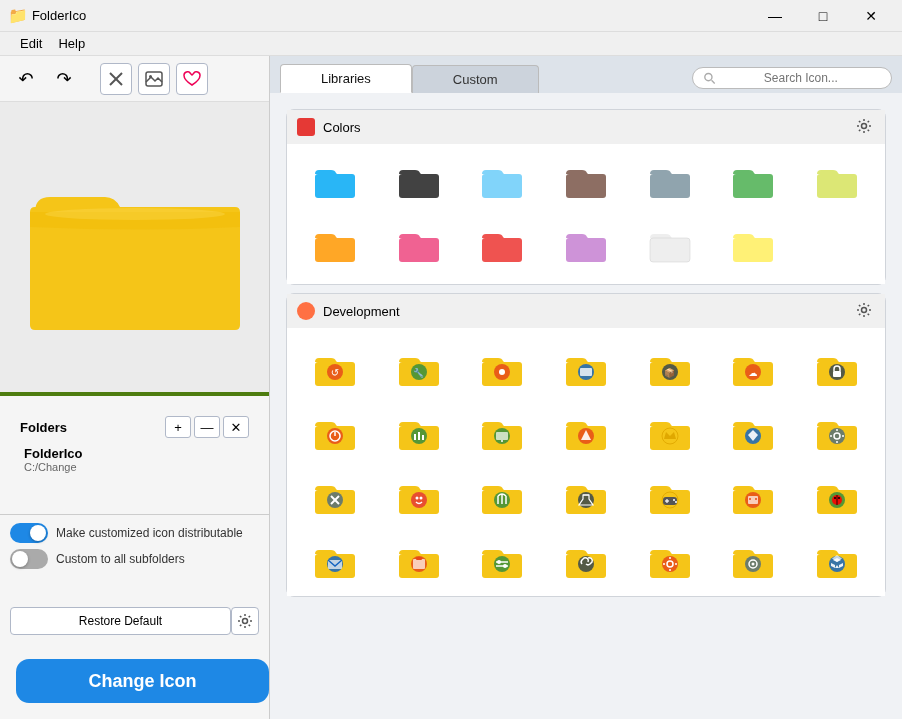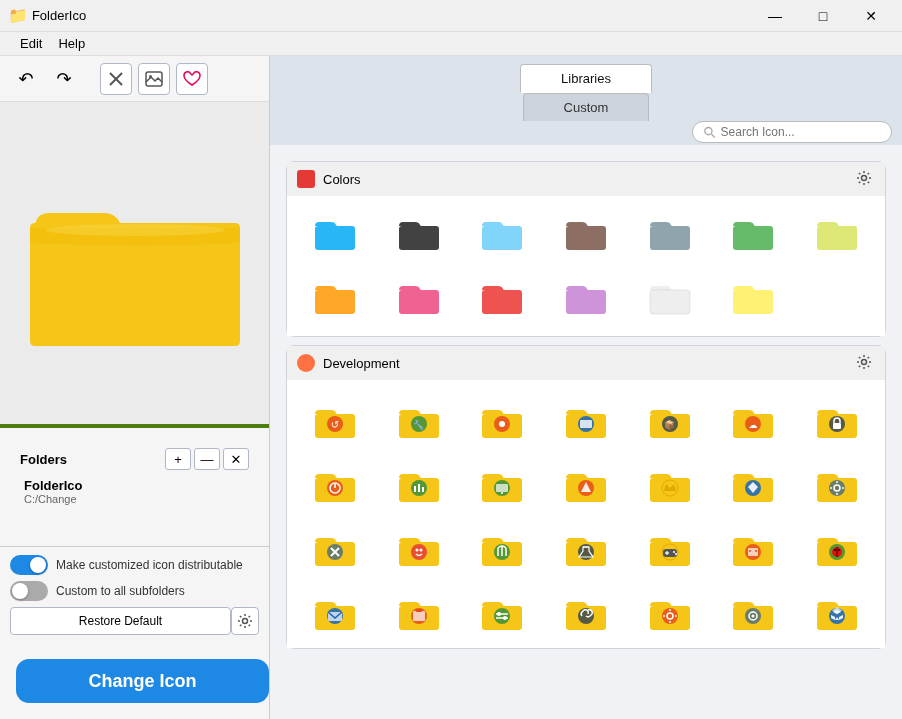--- a/index.html
+++ b/index.html
@@ -43,36 +43,36 @@
     
     .settings-section { padding: 8px 10px; border-top: 1px solid #ccc; display: flex; flex-direction: column; gap: 6px; }
     .toggle-row { display: flex; align-items: center; gap: 8px; }
     .toggle { width: 38px; height: 20px; border-radius: 10px; position: relative; cursor: pointer; flex-shrink: 0; }
     .toggle.on { background: #1e88e5; }
     .toggle.off { background: #aaa; }
     .toggle-knob { width: 16px; height: 16px; border-radius: 50%; background: white; position: absolute; top: 2px; transition: left 0.15s; box-shadow: 0 1px 3px rgba(0,0,0,0.3); }
     .toggle.on .toggle-knob { left: 20px; }
     .toggle.off .toggle-knob { left: 2px; }
     .toggle-label { font-size: 12px; color: #333; }
-    .restore-row { display: flex; align-items: center; gap: 0; }
+    .restore-row { display: flex; align-items: center; gap: 0; margin-top: 32px; }
     .restore-btn { flex: 1; height: 28px; border: 1.5px solid #b0b8c8; border-radius: 4px; background: white; cursor: pointer; font-size: 12px; }
     .gear-btn-small { width: 28px; height: 28px; border: 1.5px solid #b0b8c8; border-radius: 4px; background: white; cursor: pointer; display: flex; align-items: center; justify-content: center; font-size: 14px; }
 
     
     .change-icon-btn { height: 44px; background: #1e88e5; color: white; border: none; border-radius: 13px; font-size: 18px; font-weight: bold; cursor: pointer; margin: 16px; text-align: center; }
 
     
     .right-panel { flex: 1; display: flex; flex-direction: column; background: white; }
 
     
-    .tab-bar { display: flex; align-items: center; padding: 8px 10px 0; background: #dde3ea; gap: 0; flex-direction: column; }
+    .tab-bar { display: flex; align-items: center; padding: 8px 10px 0; background: #dde3ea; gap: 0; }
     .tab { padding: 6px 40px; border: 1px solid #bbb; border-bottom: none; border-radius: 4px 4px 0 0; cursor: pointer; font-size: 13px; background: #ccd3dc; color: #333; }
     .tab.active { background: white; border-bottom: 1px solid white; color: #111; font-weight: 500; }
     .search-box { margin-left: auto; margin-bottom: 2px; display: flex; align-items: center; border: 1px solid #bbb; border-radius: 16px; background: white; padding: 3px 10px; gap: 5px; width: 200px; }
-    .search-input { border: none; outline: none; font-size: 12px; width: 100%; background: transparent; color: #666; }
+    .search-input { border: none; outline: none; font-size: 12px; width: 100%; background: transparent; color: #666; text-align: center; }
 
     
     .content-area { flex: 1; overflow-y: auto; padding: 8px; background: #f0f2f5; }
 
     
     .library-header { display: flex; align-items: center; padding: 6px 10px; background: #f8f8f8; border-bottom: 1px solid #e0e0e0; gap: 8px; }
     .download-more-btn { padding: 3px 10px; border: 1.5px solid #1e88e5; border-radius: 3px; background: white; color: #1e88e5; font-size: 12px; cursor: pointer; }
     .lib-gear { margin-left: auto; width: 26px; height: 26px; border: none; background: none; cursor: pointer; font-size: 16px; color: #555; }
 
     

